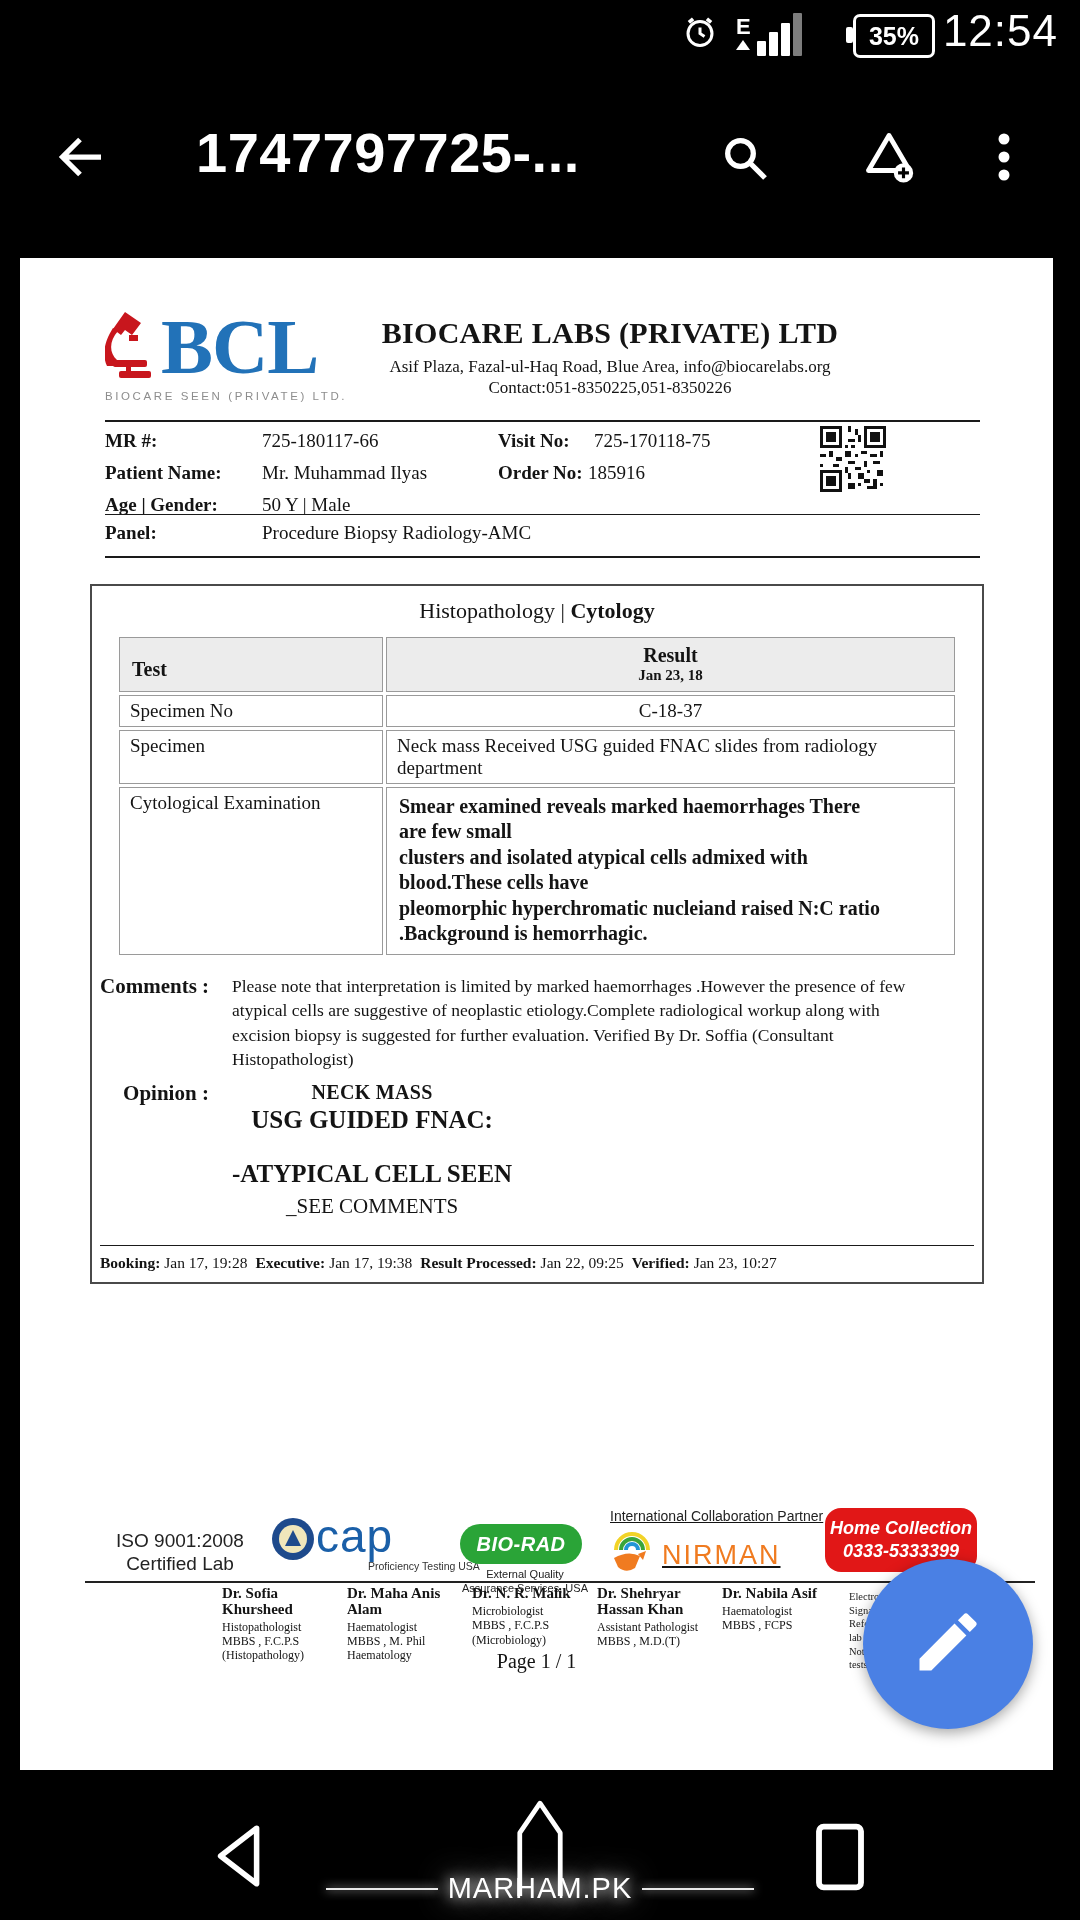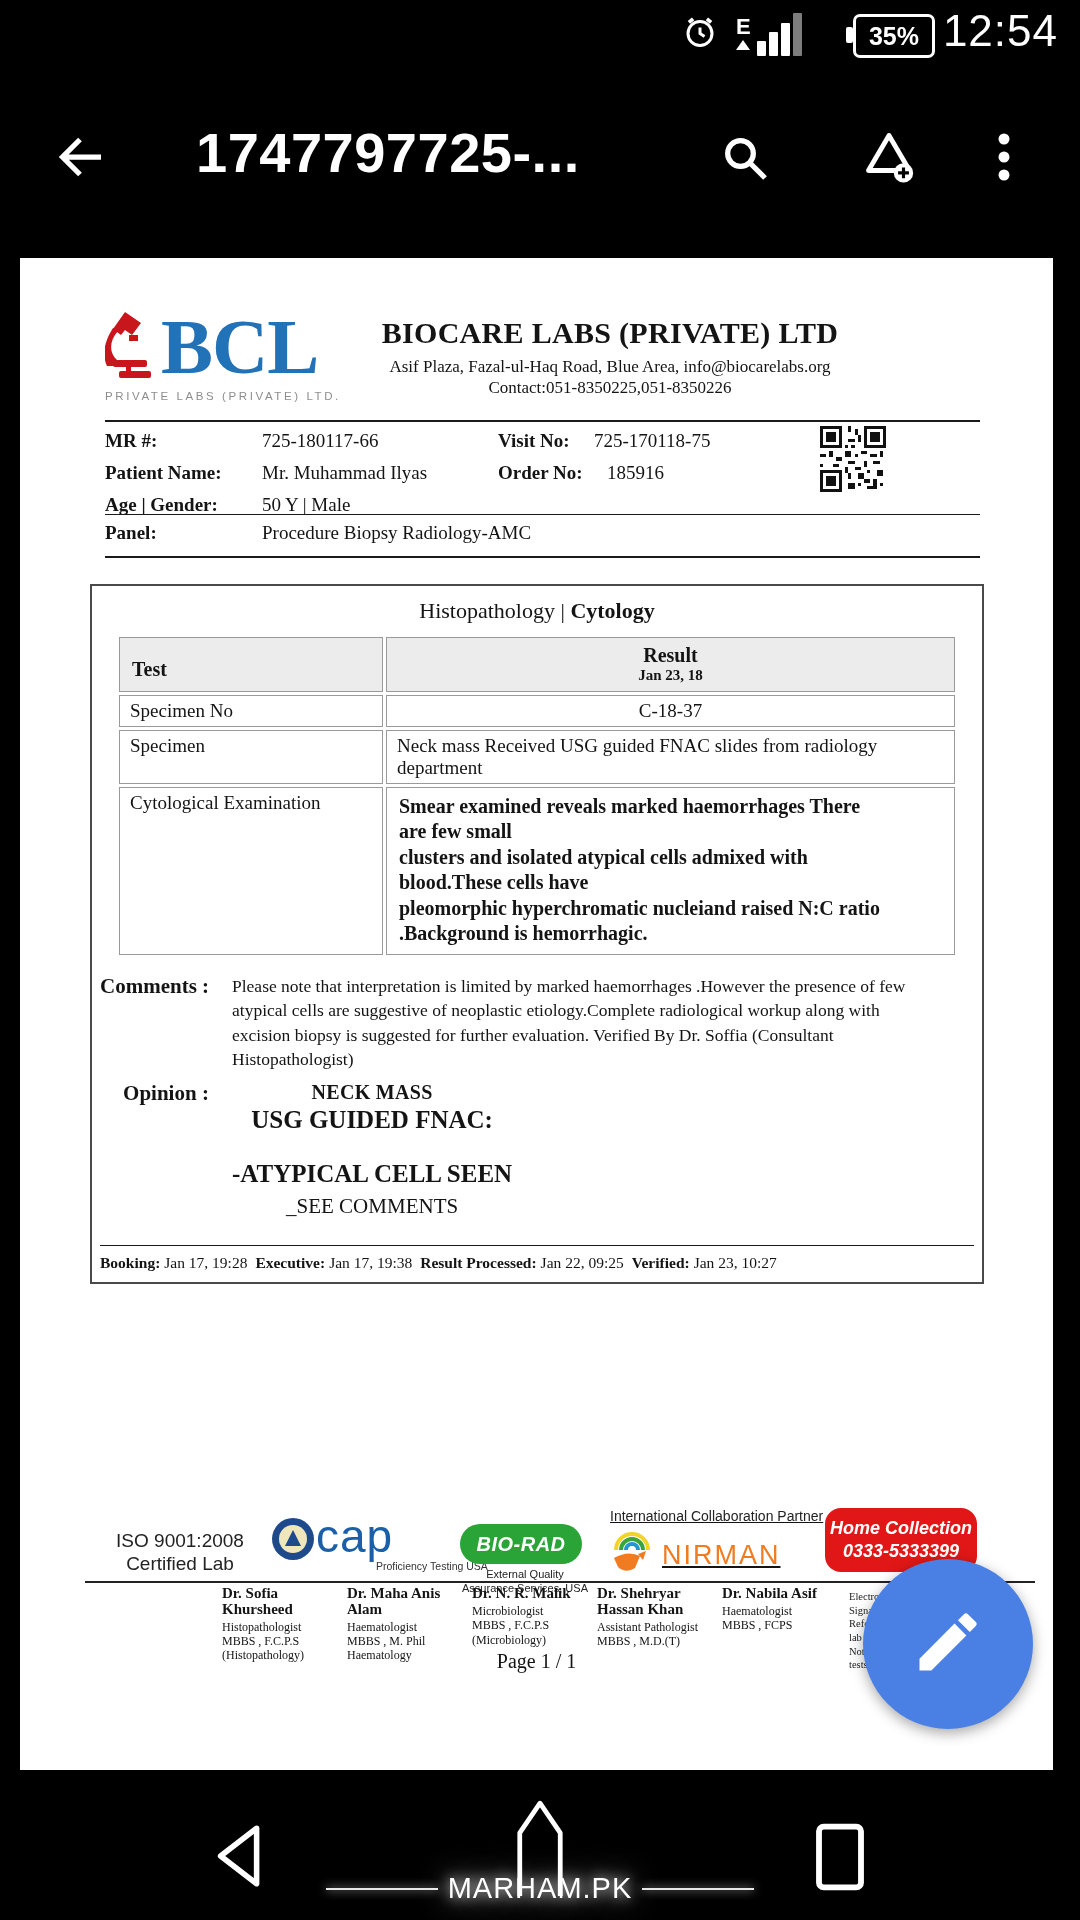--- a/index.html
+++ b/index.html
@@ -76,21 +76,21 @@
   .op3{font-size:21px;margin-top:6px;}
   .tl-hr{border-top:1.5px solid #1a1a1a;margin:26px 8px 0 8px;}
   .timeline{display:flex;gap:8px;margin:8px 8px 0 8px;font-size:15.5px;white-space:nowrap;}
   .timeline b{margin-right:4px;}
 
   
   .iso{position:absolute;left:85px;top:1272px;width:150px;text-align:center;
        font-family:"Liberation Sans",sans-serif;font-size:19px;line-height:1.2;color:#222;}
   .cap{position:absolute;left:250px;top:1258px;display:flex;align-items:flex-start;}
   .cap-text{font-family:"Liberation Sans",sans-serif;font-size:46px;font-weight:500;color:#1a5fa8;line-height:40px;letter-spacing:1px;}
-  .cap-sub{position:absolute;left:60px;top:44px;font-family:"Liberation Sans",sans-serif;font-size:10.5px;color:#333;white-space:nowrap;}
+  .cap-sub{position:absolute;left:52px;top:44px;font-family:"Liberation Sans",sans-serif;font-size:10.5px;color:#333;white-space:nowrap;}
   .biorad{position:absolute;left:440px;top:1266px;width:130px;text-align:center;}
   .br-pill{width:122px;height:40px;border-radius:20px;background:#2aa437;color:#fff;display:flex;align-items:center;justify-content:center;
            font-family:"Liberation Sans",sans-serif;font-weight:700;font-style:italic;font-size:20px;letter-spacing:.5px;}
   .br-sub{margin-top:4px;font-family:"Liberation Sans",sans-serif;font-size:11px;line-height:1.25;color:#222;}
   .nirman{position:absolute;left:590px;top:1250px;width:210px;text-decoration:underline;}
   .nm-partner{font-family:"Liberation Sans",sans-serif;font-size:14px;color:#222;white-space:nowrap;}
   .nm-row{display:flex;align-items:center;margin-top:8px;}
   .nm-text{font-family:"Liberation Sans",sans-serif;font-size:27px;font-weight:500;color:#f07b20;letter-spacing:2px;margin-left:8px;}
   .hc-badge{position:absolute;left:805px;top:1250px;width:152px;height:64px;border-radius:16px;background:#e11717;color:#fff;
             display:flex;flex-direction:column;align-items:center;justify-content:center;
@@ -185,41 +185,41 @@
           <path d="M20 2 l16 11 -9 12 -7 -5 -4 5 -8 -6 z"></path>
           <path d="M24 25 h9 v6 h-9 z"></path>
           <path d="M13 21 c-9 10 -9 22 -1 29 l-3 6 h-7 c-7 -15 1 -30 6 -38 z"></path>
           <rect x="8" y="50" width="34" height="7" rx="2"></rect>
           <rect x="21" y="57" width="5" height="5"></rect>
           <rect x="14" y="61" width="32" height="7" rx="2"></rect>
         </svg>
       </span>
       <span class="logo-abbr" style="color:#2272b8">BCL</span>
     </div>
-    <div class="logo-tag">PRIVATE LABS (PRIVATE) LTD.</div>
+    <div class="logo-tag">BIOCARE SEEN (PRIVATE) LTD.</div>
   </div>
 
   <div class="labhead">
     <div class="lab-name">BIOCARE LABS (PRIVATE) LTD</div>
     <div class="lab-addr">Asif Plaza, Fazal-ul-Haq Road, Blue Area, info@biocarelabs.org</div>
     <div class="lab-contact">Contact:051-8350225,051-8350226</div>
   </div>
 
   <div class="hr" style="top:162px"></div>
 
   <span class="pt-label" style="left:85px;top:172px">MR #:</span>
   <span class="pt-value" style="left:242px;top:172px">725-180117-66</span>
   <span class="pt-label" style="left:85px;top:204px">Patient Name:</span>
   <span class="pt-value" style="left:242px;top:204px">Mr. Muhammad Ilyas</span>
   <span class="pt-label" style="left:85px;top:236px">Age | Gender:</span>
   <span class="pt-value" style="left:242px;top:236px">50 Y | Male</span>
   <span class="pt-label" style="left:478px;top:172px">Visit No:</span>
   <span class="pt-value" style="left:574px;top:172px">725-170118-75</span>
   <span class="pt-label" style="left:478px;top:204px">Order No:</span>
-  <span class="pt-value" style="left:587px;top:204px">185916</span>
+  <span class="pt-value" style="left:568px;top:204px">185916</span>
 
   <span class="qr">
     <svg width="66" height="66" viewBox="0 0 21 21" shape-rendering="crispEdges" fill="#111">
       <rect x="0" y="0" width="7" height="7"></rect>
         <rect x="1" y="1" width="5" height="5" fill="#fff"></rect>
         <rect x="2" y="2" width="3" height="3"></rect>
       <rect x="14" y="0" width="7" height="7"></rect>
         <rect x="15" y="1" width="5" height="5" fill="#fff"></rect>
         <rect x="16" y="2" width="3" height="3"></rect>
       <rect x="0" y="14" width="7" height="7"></rect>

